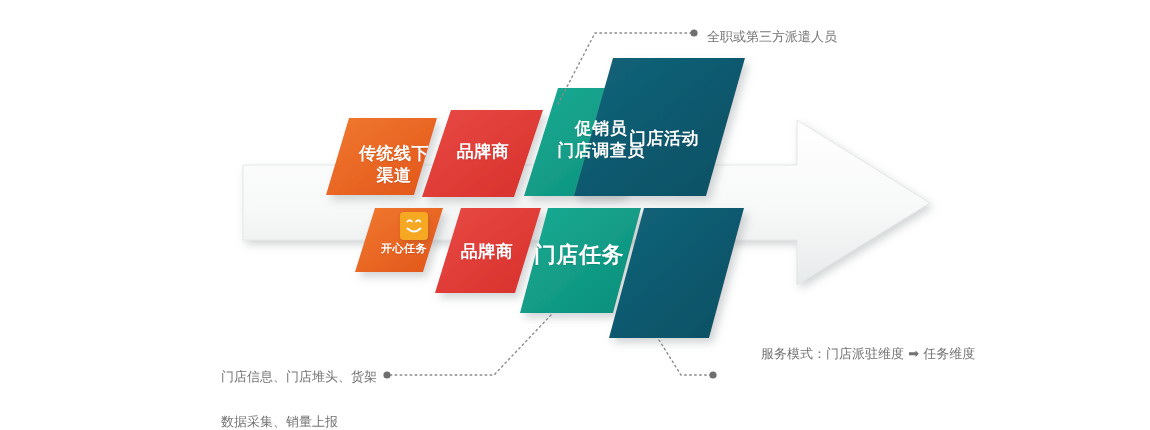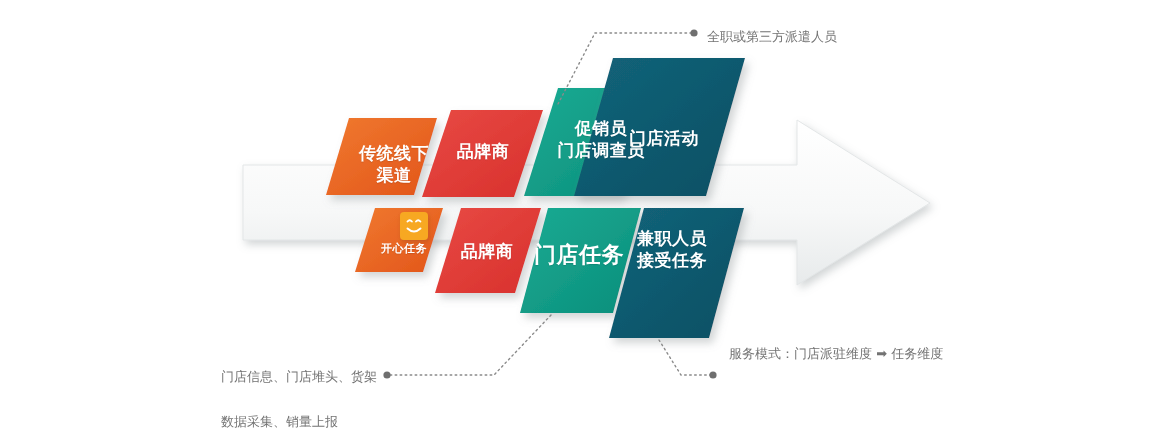--- a/index.html
+++ b/index.html
@@ -41,21 +41,21 @@
   }
   .ann {
     position: absolute;
     color: #737373;
     font-family: "DejaVu Sans", "Liberation Sans", sans-serif;
     font-size: 13px;
     line-height: 1.75;
     white-space: pre-line;
   }
   .ann-right-block { white-space: normal; }
-  .ann-right-block div { white-space: nowrap; }
+  .ann-right-block div { white-space: nowrap; margin-left: 32px; }
 </style>
 </head>
 <body>
 
 <div id="stage">
 
   <svg class="layer" viewBox="0 0 1150 430">
     <defs>
       <linearGradient id="gradArrow" x1="0" y1="0" x2="0" y2="1">
         <stop offset="0%" stop-color="#ffffff"></stop>
@@ -159,22 +159,20 @@
 门店调查员</div>
 
   <div class="blk-label" style="left:599px; top:128px; width:130px; font-size:17px;">门店活动</div>
 
   <div class="blk-label" style="left:349px; top:241px; width:110px; font-size:11px;">开心任务</div>
 
   <div class="blk-label" style="left:437px; top:241px; width:100px; font-size:17px;">品牌商</div>
 
   <div class="blk-label" style="left:524px; top:241px; width:110px; font-size:22px;">门店任务</div>
 
-  <div class="blk-label" style="left:612px; top:228px; width:120px; font-size:17px;">兼职人员
-接受任务</div>
 
   <div class="ann" style="left:707px; top:26px;">全职或第三方派遣人员</div>
 
   <div class="ann" style="left:221px; top:343px;">
     <div>门店信息、门店堆头、货架</div>
     <div>数据采集、销量上报</div>
   </div>
 
   <div class="ann ann-right-block" style="left:729px; top:343px;">
     <div>服务模式：门店派驻维度 ➡ 任务维度</div>

